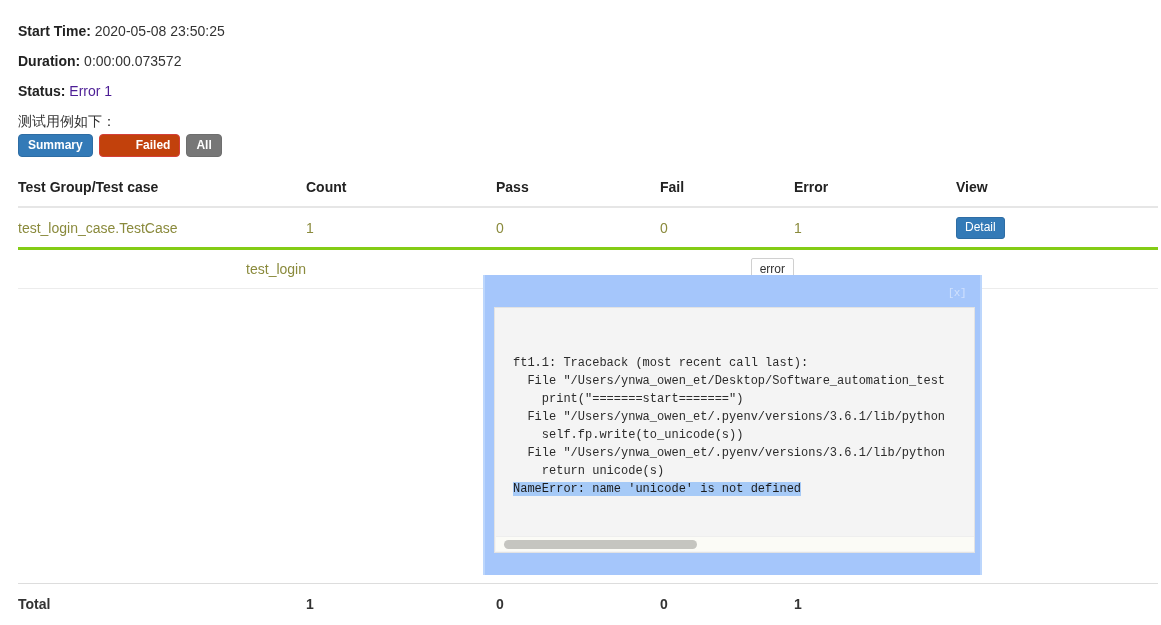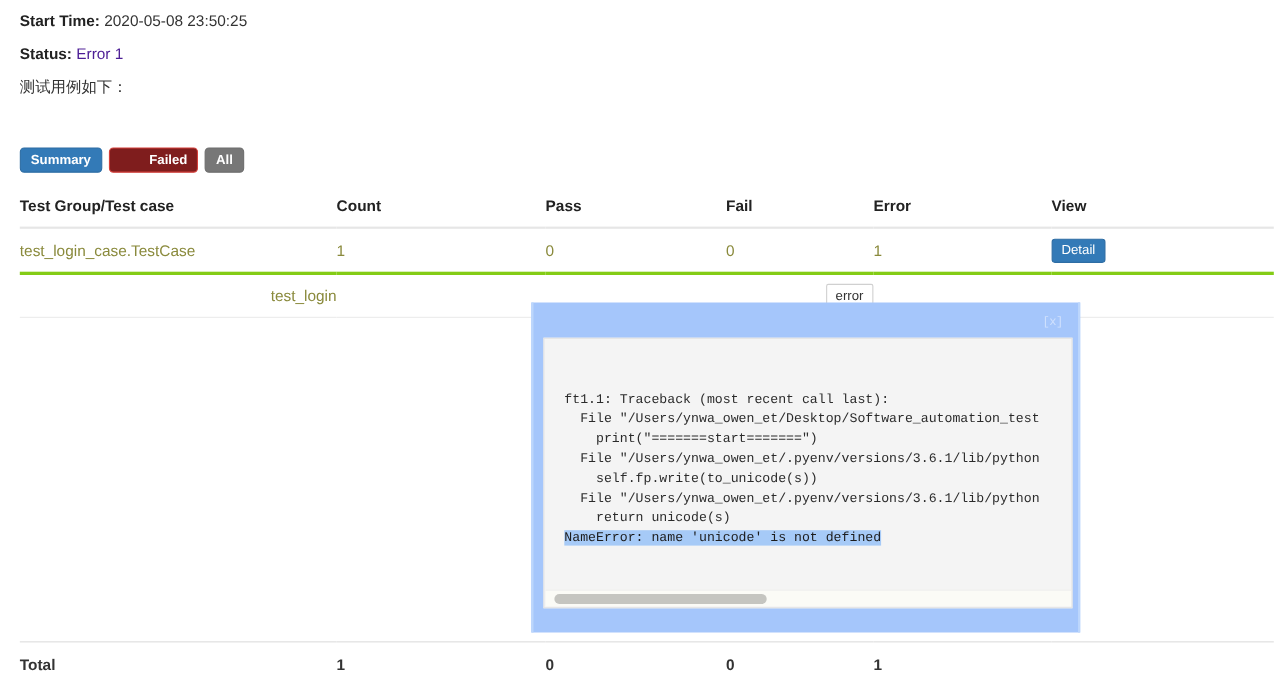--- a/index.html
+++ b/index.html
@@ -15,21 +15,21 @@
     font-family: "Liberation Sans", sans-serif;
     font-size: 14px;
     color: #333333;
     -webkit-font-smoothing: antialiased;
   }
 
   
   .meta-block {
     position: absolute;
     left: 18px;
-    top: 4px;
+    top: 16px;
     width: 1100px;
   }
   .meta-line {
     line-height: 30px;
     font-size: 14px;
     color: #333333;
     white-space: nowrap;
   }
   .meta-label {
     font-weight: bold;
@@ -58,21 +58,21 @@
     border-radius: 4px;
     padding: 3px 9px 4px 9px;
     font-size: 12px;
     font-weight: bold;
     line-height: 14px;
     color: #ffffff;
     cursor: pointer;
     user-select: none;
   }
   .btn-primary   { background: #337ab7; border-color: #2e6da4; }
-  .btn-danger    { background: #7f1d1d; border-color: #d43f3a; padding-left: 36px; }
+  .btn-danger    { background: #c2410c; border-color: #d43f3a; padding-left: 36px; }
   .btn-default-g { background: #777777; border-color: #6e6e6e; }
 
   
   .result-table {
     position: absolute;
     left: 18px;
     top: 168px;
     width: 1140px;
     border-collapse: collapse;
     table-layout: fixed;
@@ -236,20 +236,24 @@
     border-radius: 5px;
   }
 </style>
 </head>
 <body>
 
 <div class="meta-block">
   <div class="meta-line">
     <span class="meta-label">Start Time:</span>
     <span class="meta-value">2020-05-08 23:50:25</span>
+  </div>
+  <div class="meta-line">
+    <span class="meta-label">Duration:</span>
+    <span class="meta-value">0:00:00.073572</span>
   </div>
   <div class="meta-line">
     <span class="meta-label">Status:</span>
     <span class="meta-value error-tone">Error 1</span>
   </div>
   <div class="meta-cn">测试用例如下：</div>
 </div>
 
 <div class="filters">
   <span class="btn btn-primary">Summary</span>

